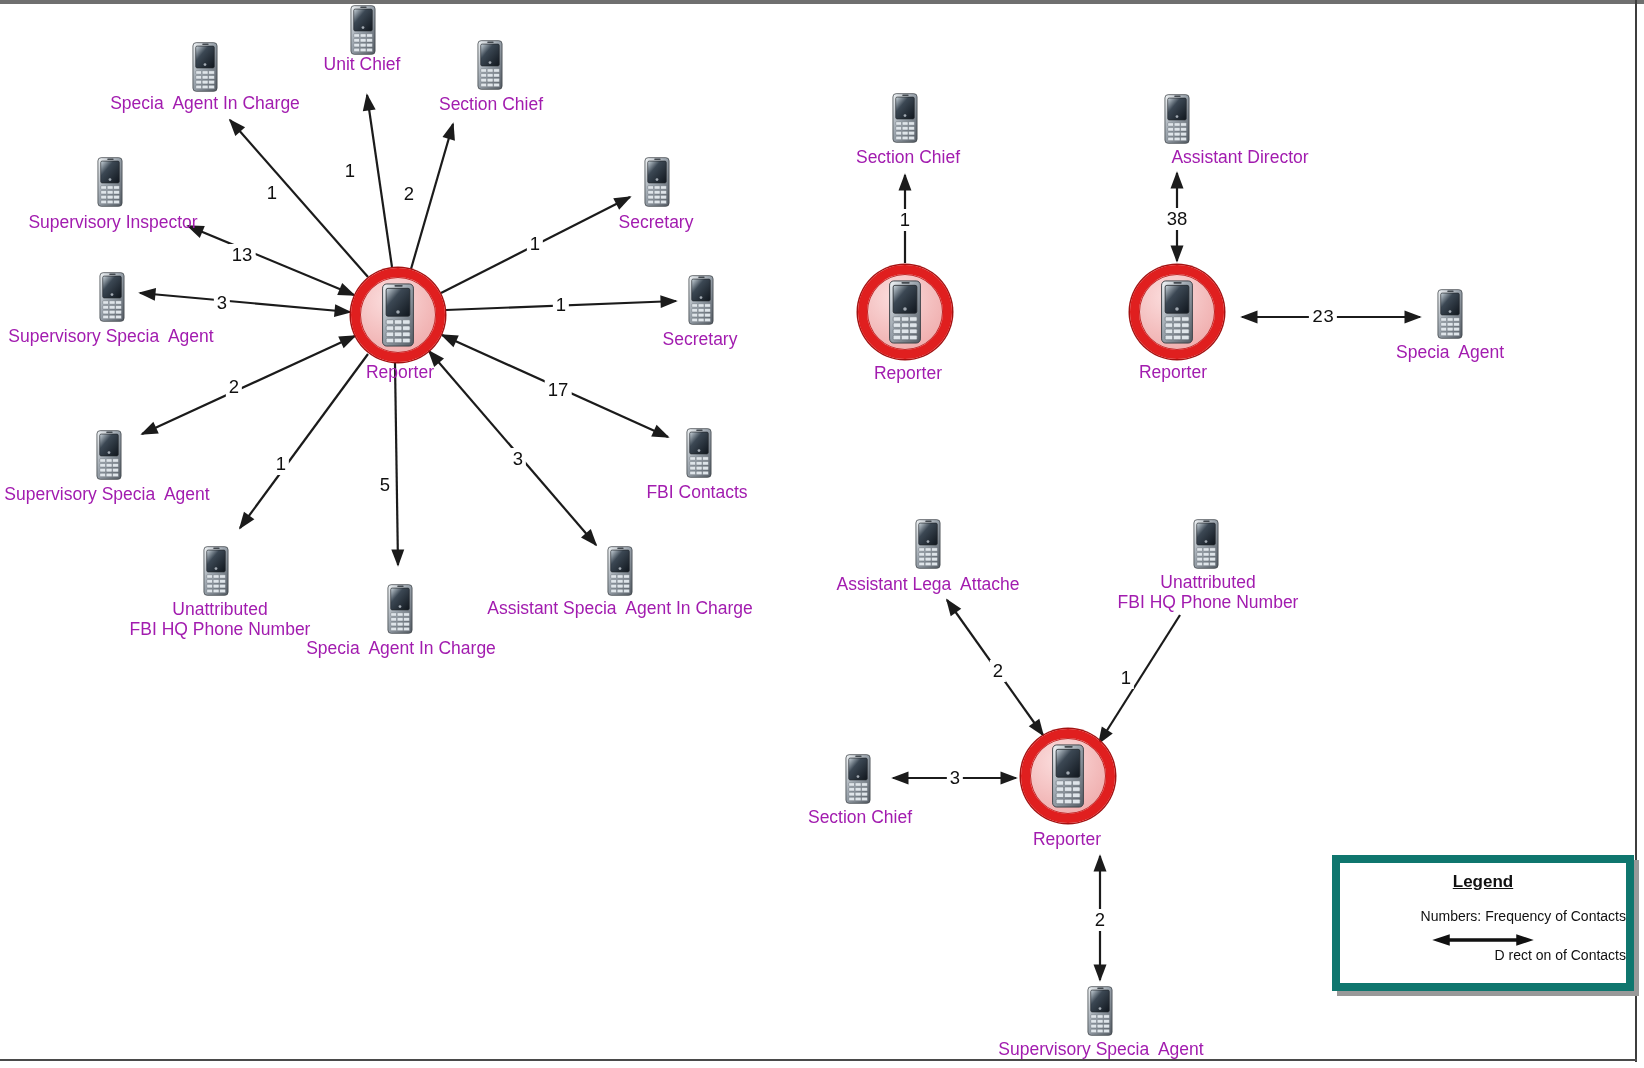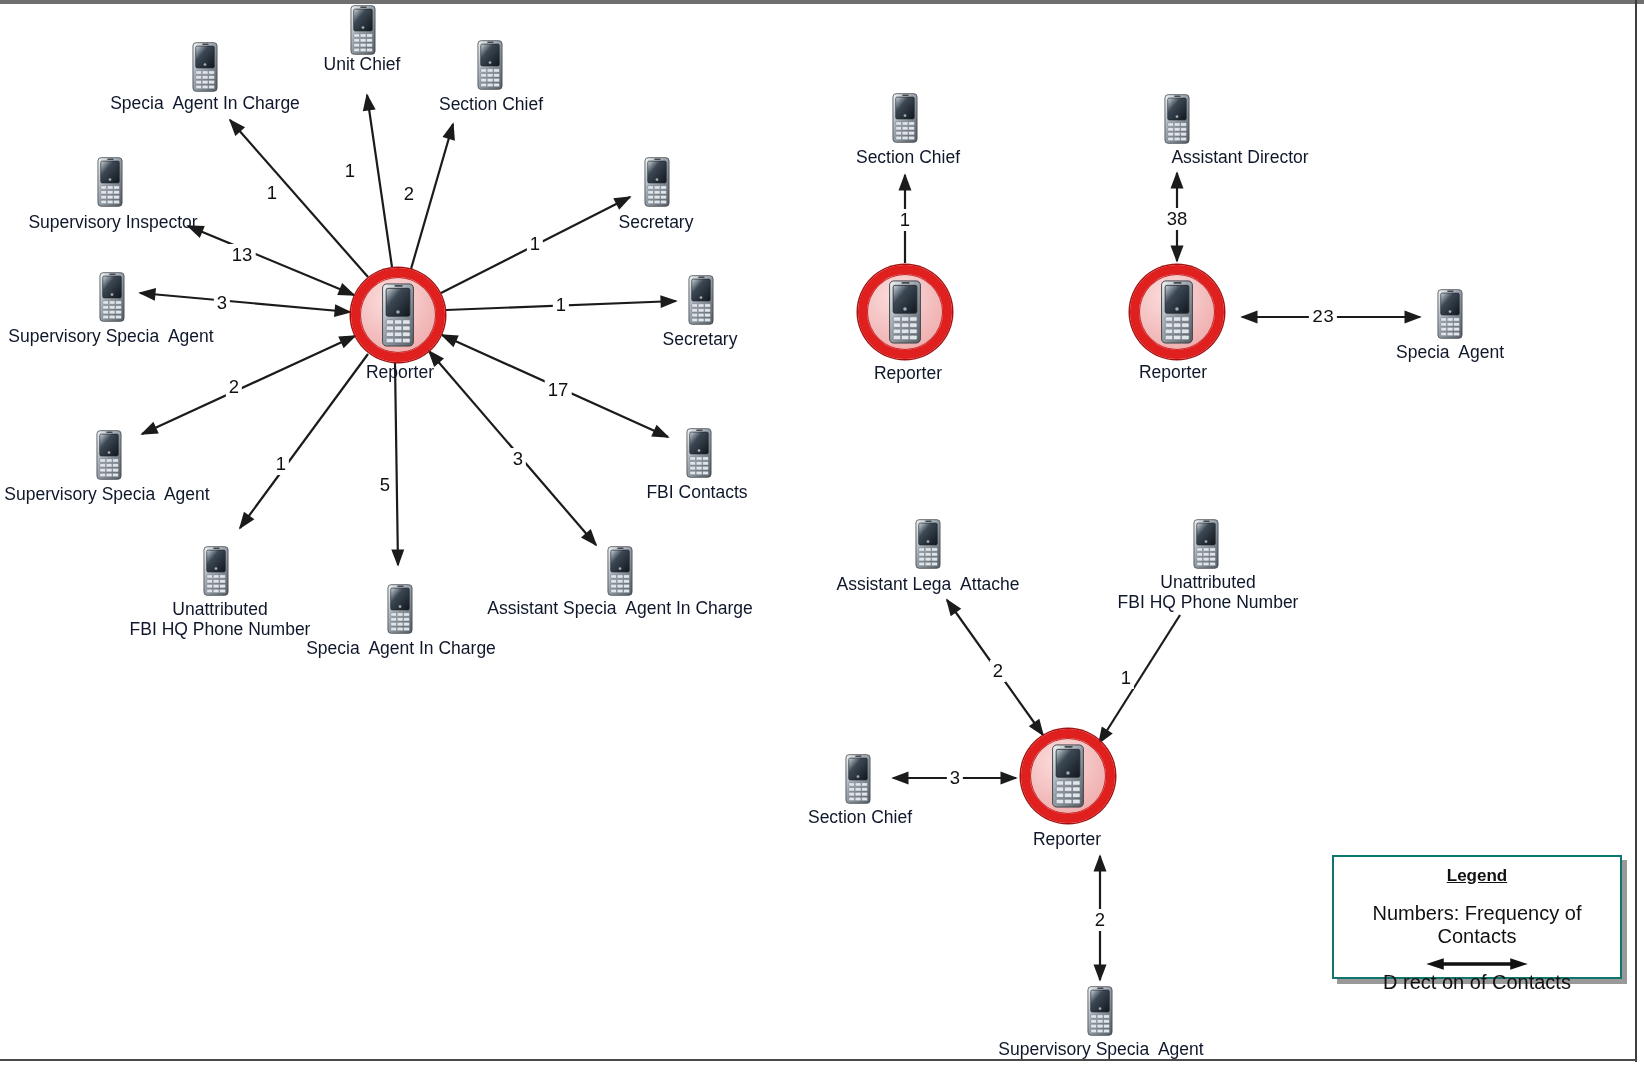--- a/index.html
+++ b/index.html
@@ -21,34 +21,34 @@
     position:absolute;width:76px;height:76px;border-radius:50%;
     border:9px solid var(--ring,#e01f1f);
     background:radial-gradient(circle at 38% 30%, #fbdede 0%, #f3bcbc 55%, #eda2a2 100%);
     box-shadow:0 0 0 1.5px #a31212, inset 0 0 0 1px #c02525;
     display:flex;align-items:center;justify-content:center;
   }
   .reporter-node svg{width:34px;height:64px;}
 
   .node-label{
     position:absolute;transform:translate(-50%,-50%);
-    font-size:17.5px;line-height:20px;white-space:pre;text-align:center;color:#0f172a;
+    font-size:17.5px;line-height:20px;white-space:pre;text-align:center;color:#a21caf;
   }
   .edge-num{
     position:absolute;transform:translate(-50%,-50%);
     background:#ffffff;padding:0 3px;font-size:18.5px;color:#111111;
   }
 
   .legend{
     position:absolute;left:1332px;top:855px;width:286px;height:120px;
-    background:#ffffff;border:2px solid #0f766e;box-shadow:5px 5px 0 #999999;
+    background:#ffffff;border:8px solid #0f766e;box-shadow:5px 5px 0 #999999;
     text-align:center;
   }
   .legend-title{margin-top:9px;font-size:17px;font-weight:bold;text-decoration:underline;color:#111;}
-  .legend-item{font-size:20px;color:#111;}
+  .legend-item{font-size:14px;color:#111;text-align:right;}
   .legend-item.first{margin-top:16px;}
   .legend-arrow{display:block;margin:9px auto 0 auto;width:110px;height:14px;}
 </style>
 </head>
 <body>
 
 <div id="canvas">
   <div class="top-strip"></div>
   <div class="right-line"></div>
   <div class="bottom-line"></div>

